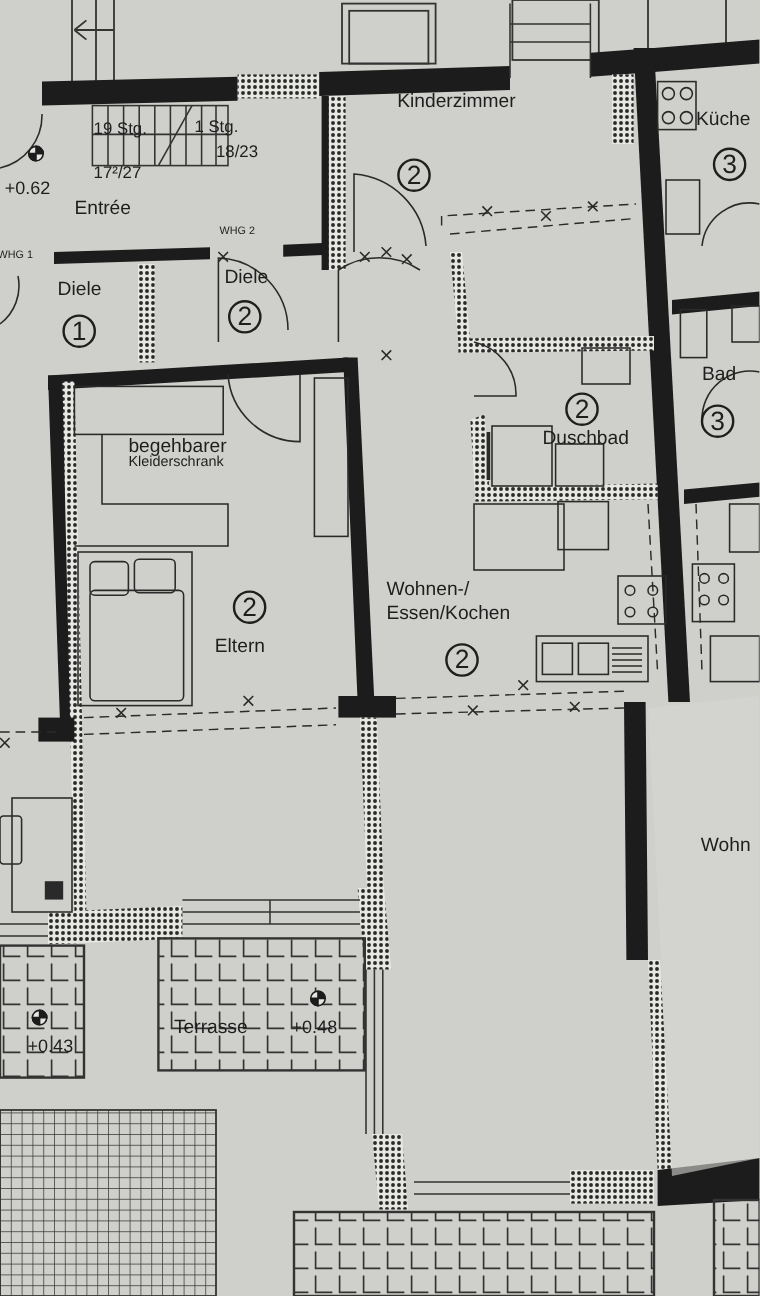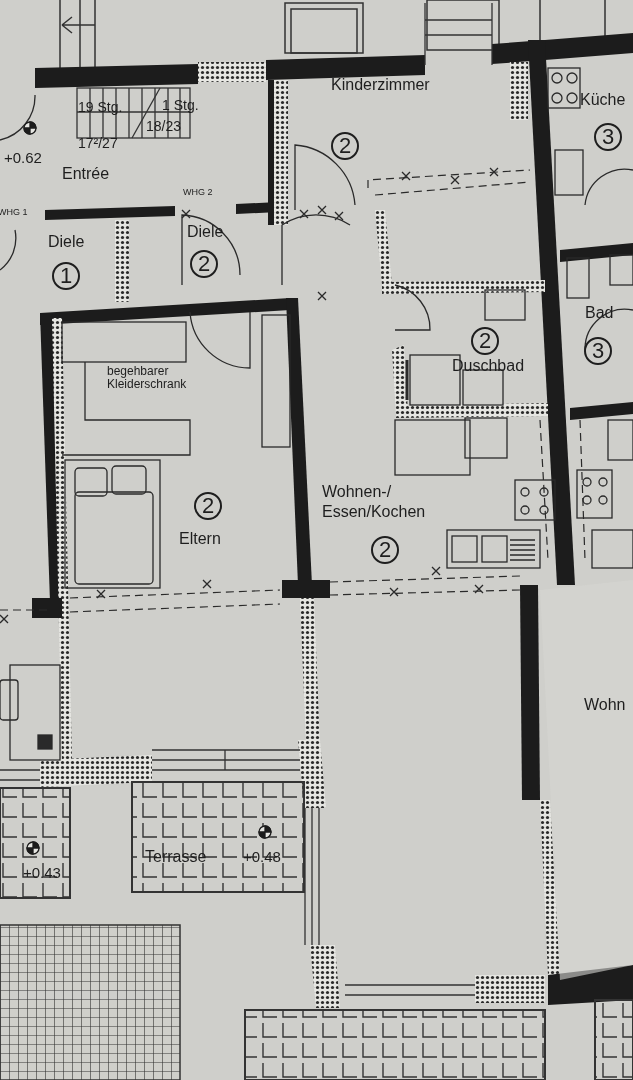--- a/index.html
+++ b/index.html
@@ -211,21 +211,21 @@
         <path d="M0 -6 A6 6 0 0 1 6 0 H0Z M0 6 A6 6 0 0 1 -6 0 H0Z" fill="#1c1c1c"></path>
       </g>
   </g>
 
   <path d="M540 590 L633 580 L633 965 L560 980 Z" fill="#d6d6d2" opacity="0.6"></path>
 </svg>
 
 <div class="lbl small" style="left:78px;top:100px;font-size:14px;">19 Stg.</div>
 <div class="lbl small" style="left:162px;top:98px;font-size:14px;">1 Stg.</div>
 <div class="lbl small" style="left:78px;top:136px;font-size:14px;">17²/27</div>
-<div class="lbl small" style="left:146px;top:119px;font-size:14px;">18/23</div>
+<div class="lbl small" style="left:180px;top:119px;font-size:14px;">18/23</div>
 
 <div class="lbl room" style="left:62px;top:166px;">Entrée</div>
 <div class="lbl lvl" style="left:4px;top:150px;">+0.62</div>
 <div class="lbl tiny" style="left:-2px;top:208px;">WHG 1</div>
 <div class="lbl tiny" style="left:183px;top:188px;text-align:center;">WHG 2</div>
 
 <div class="lbl room" style="left:48px;top:234px;">Diele</div>
 <div class="num" style="left:52px;top:262px;">1</div>
 <div class="lbl room" style="left:187px;top:224px;">Diele</div>
 <div class="num" style="left:190px;top:250px;">2</div>
@@ -235,21 +235,21 @@
 
 <div class="lbl room" style="left:580px;top:92px;">Küche</div>
 <div class="num" style="left:594px;top:123px;">3</div>
 
 <div class="lbl room" style="left:585px;top:305px;">Bad</div>
 <div class="num" style="left:584px;top:337px;">3</div>
 
 <div class="num" style="left:471px;top:327px;">2</div>
 <div class="lbl room" style="left:452px;top:358px;">Duschbad</div>
 
-<div class="lbl small" style="left:107px;top:365px;font-size:12px;">begehbarer</div>
+<div class="lbl small" style="left:107px;top:365px;font-size:16px;">begehbarer</div>
 <div class="lbl small" style="left:107px;top:378px;font-size:12px;">Kleiderschrank</div>
 
 <div class="lbl room" style="left:179px;top:488px;margin-top:43px;">Eltern</div>
 <div class="num" style="left:194px;top:492px;">2</div>
 
 <div class="lbl room" style="left:322px;top:484px;">Wohnen-/</div>
 <div class="lbl room" style="left:322px;top:504px;">Essen/Kochen</div>
 <div class="num" style="left:371px;top:536px;">2</div>
 
 <div class="lbl room" style="left:584px;top:697px;">Wohn</div>

